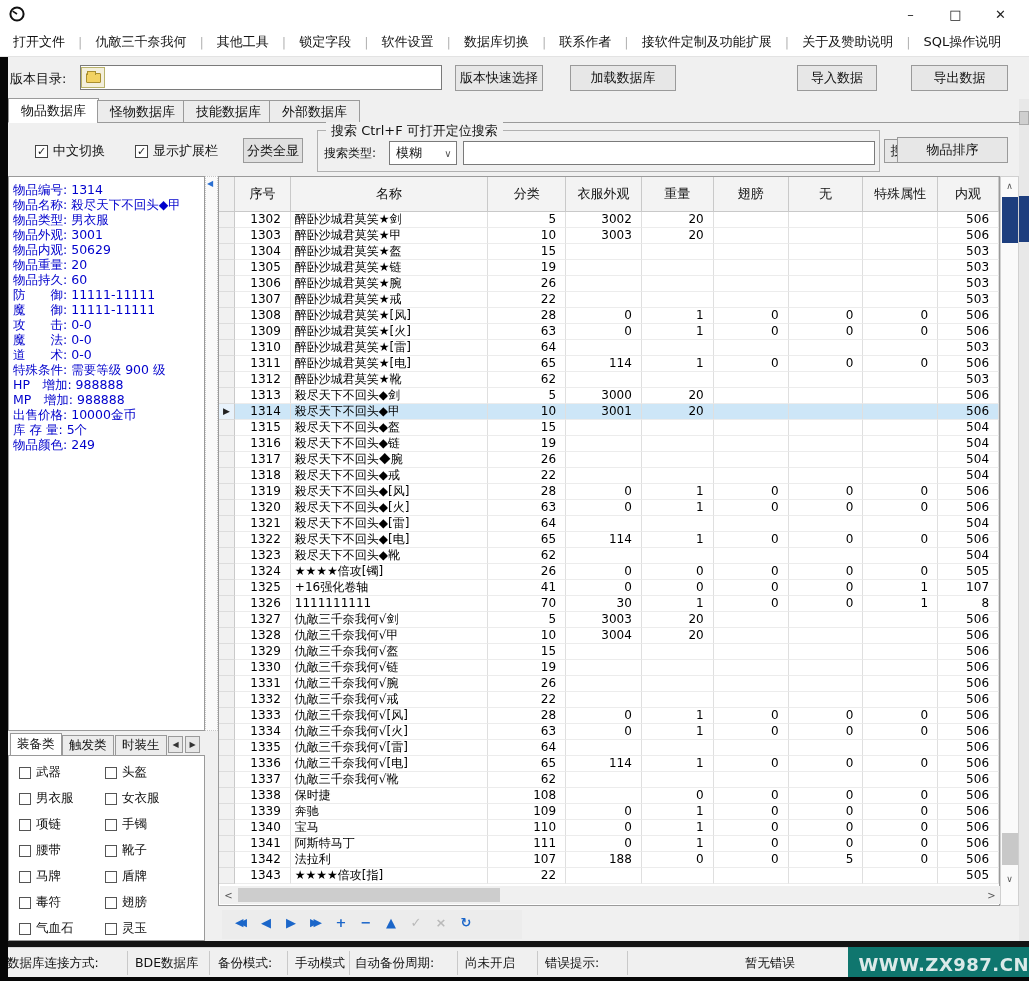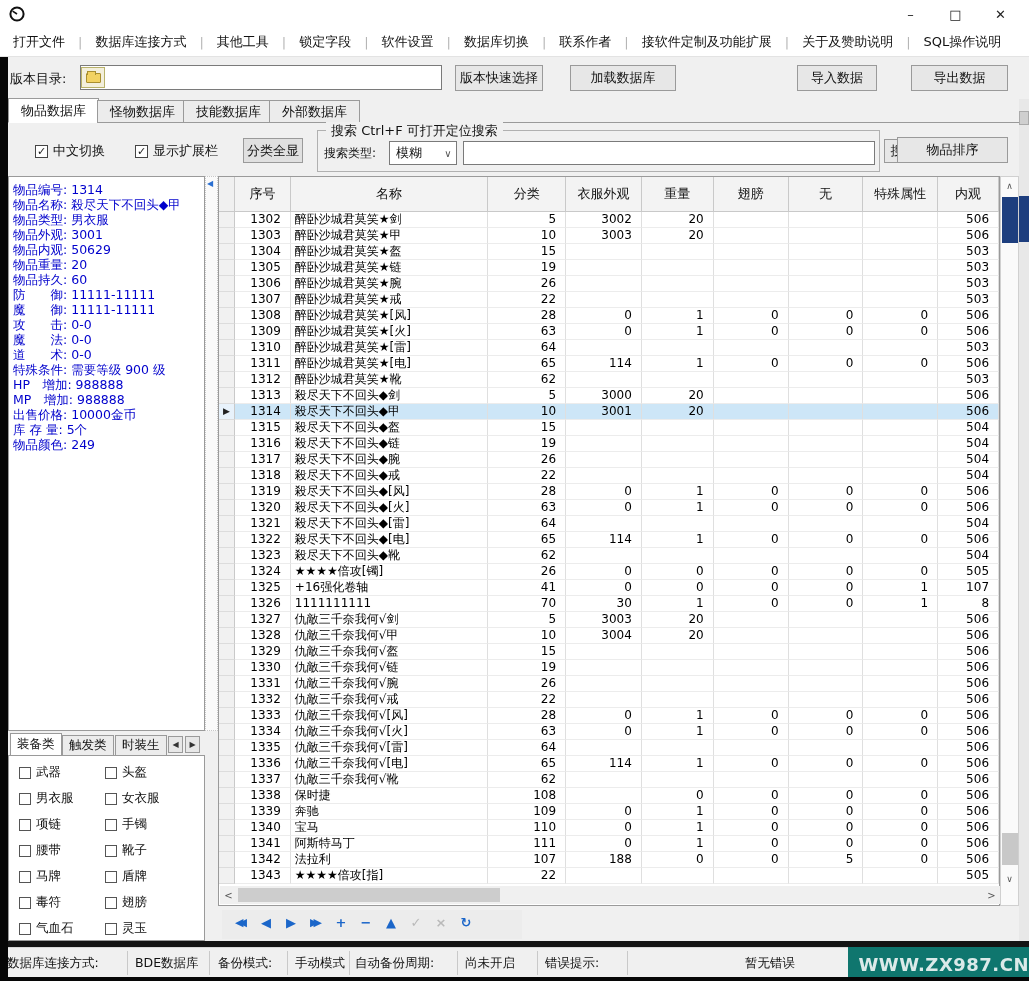--- a/index.html
+++ b/index.html
@@ -145,21 +145,21 @@
     <div class="winbtns">
       <div class="winbtn">–</div>
       <div class="winbtn">□</div>
       <div class="winbtn">✕</div>
     </div>
   </div>
 
   <div class="menubar" id="menubar">
       <div class="menu-item" style="cursor: default;">打开文件</div>
       <div class="menu-sep">|</div>
-      <div class="menu-item" style="cursor: default;">数据库连接方式</div>
+      <div class="menu-item" style="cursor: default;">仇敵三千奈我何</div>
       <div class="menu-sep">|</div>
       <div class="menu-item" style="cursor: default;">其他工具</div>
       <div class="menu-sep">|</div>
       <div class="menu-item" style="cursor: default;">锁定字段</div>
       <div class="menu-sep">|</div>
       <div class="menu-item" style="cursor: default;">软件设置</div>
       <div class="menu-sep">|</div>
       <div class="menu-item" style="cursor: default;">数据库切换</div>
       <div class="menu-sep">|</div>
       <div class="menu-item" style="cursor: default;">联系作者</div>
@@ -428,21 +428,21 @@
           <div class="td num" style="width: 76px;"></div>
           <div class="td num" style="width: 72px;"></div>
           <div class="td num" style="width: 75px;"></div>
           <div class="td num" style="width: 75px;"></div>
           <div class="td num" style="width: 75px;"></div>
           <div class="td num" style="width: 61px;">504</div>
         </div>
         <div class="trow">
           <div class="td ind" style="width: 16px;"></div>
           <div class="td num" style="width: 56px;">1317</div>
-          <div class="td name" style="width: 198px;">殺尽天下不回头◆腕</div>
+          <div class="td name" style="width: 198px; font-family: Liberation Serif, serif;">殺尽天下不回头◆腕</div>
           <div class="td num" style="width: 78px;">26</div>
           <div class="td num" style="width: 76px;"></div>
           <div class="td num" style="width: 72px;"></div>
           <div class="td num" style="width: 75px;"></div>
           <div class="td num" style="width: 75px;"></div>
           <div class="td num" style="width: 75px;"></div>
           <div class="td num" style="width: 61px;">504</div>
         </div>
         <div class="trow">
           <div class="td ind" style="width: 16px;"></div>

